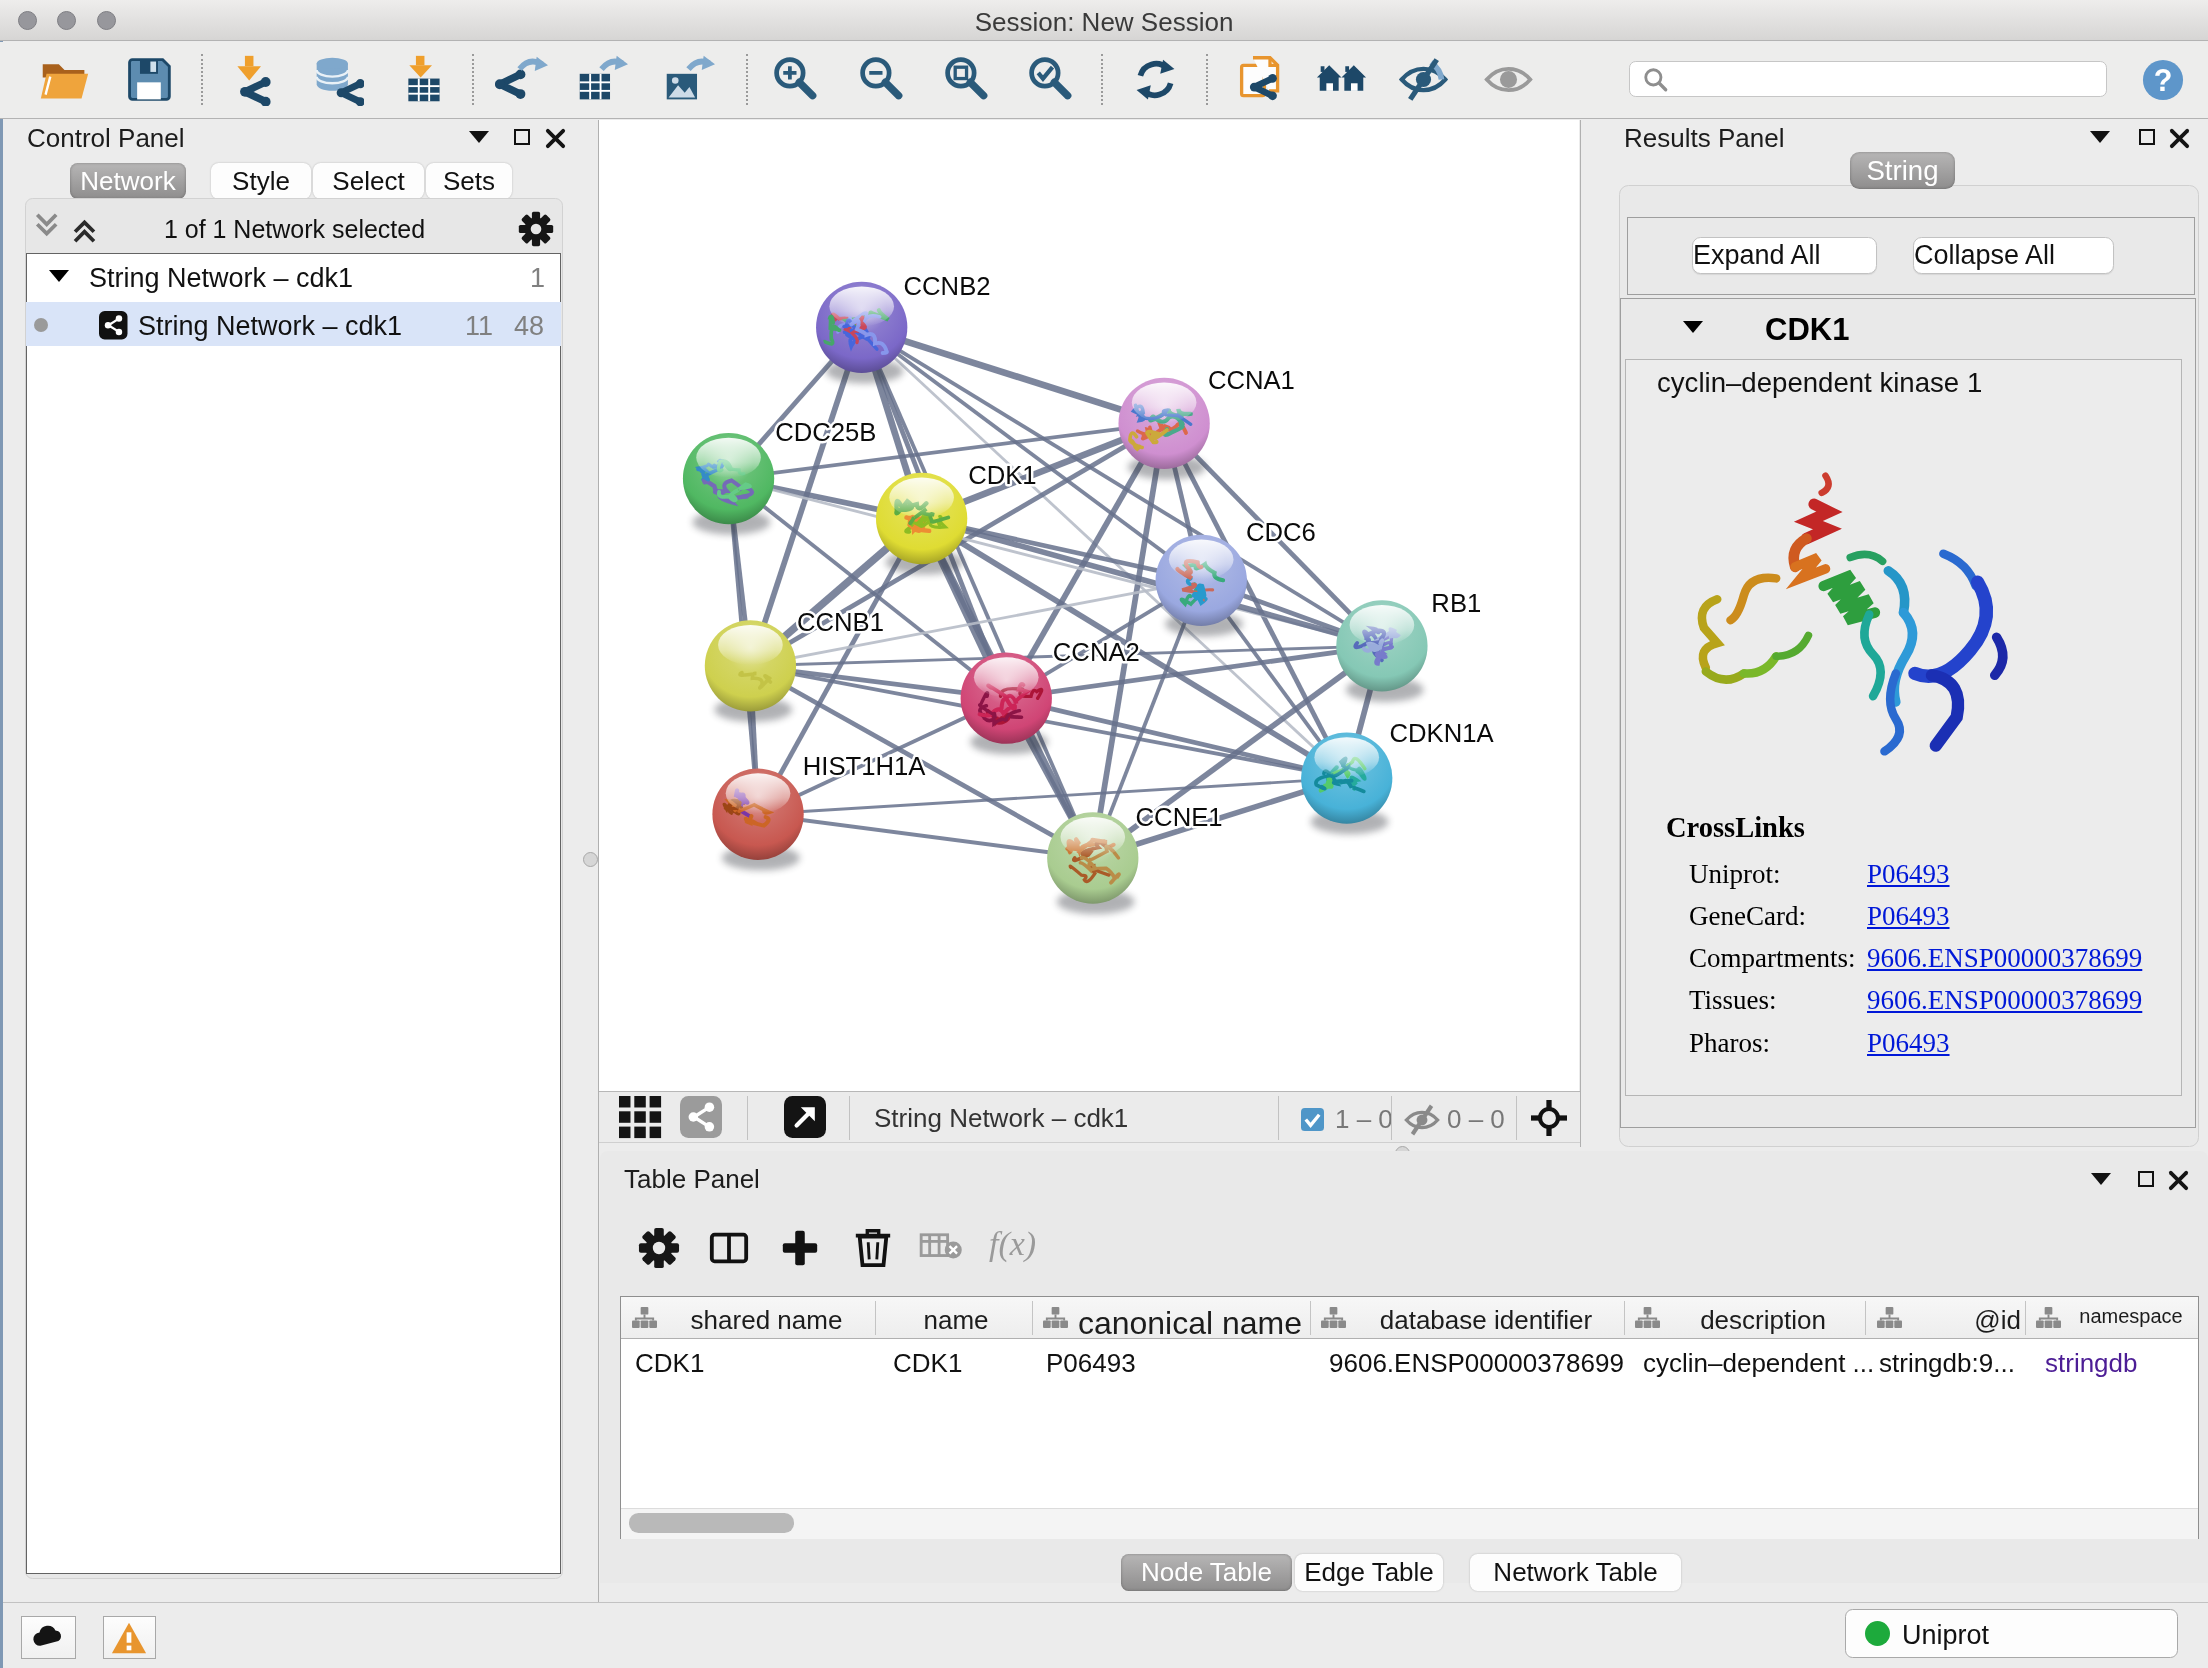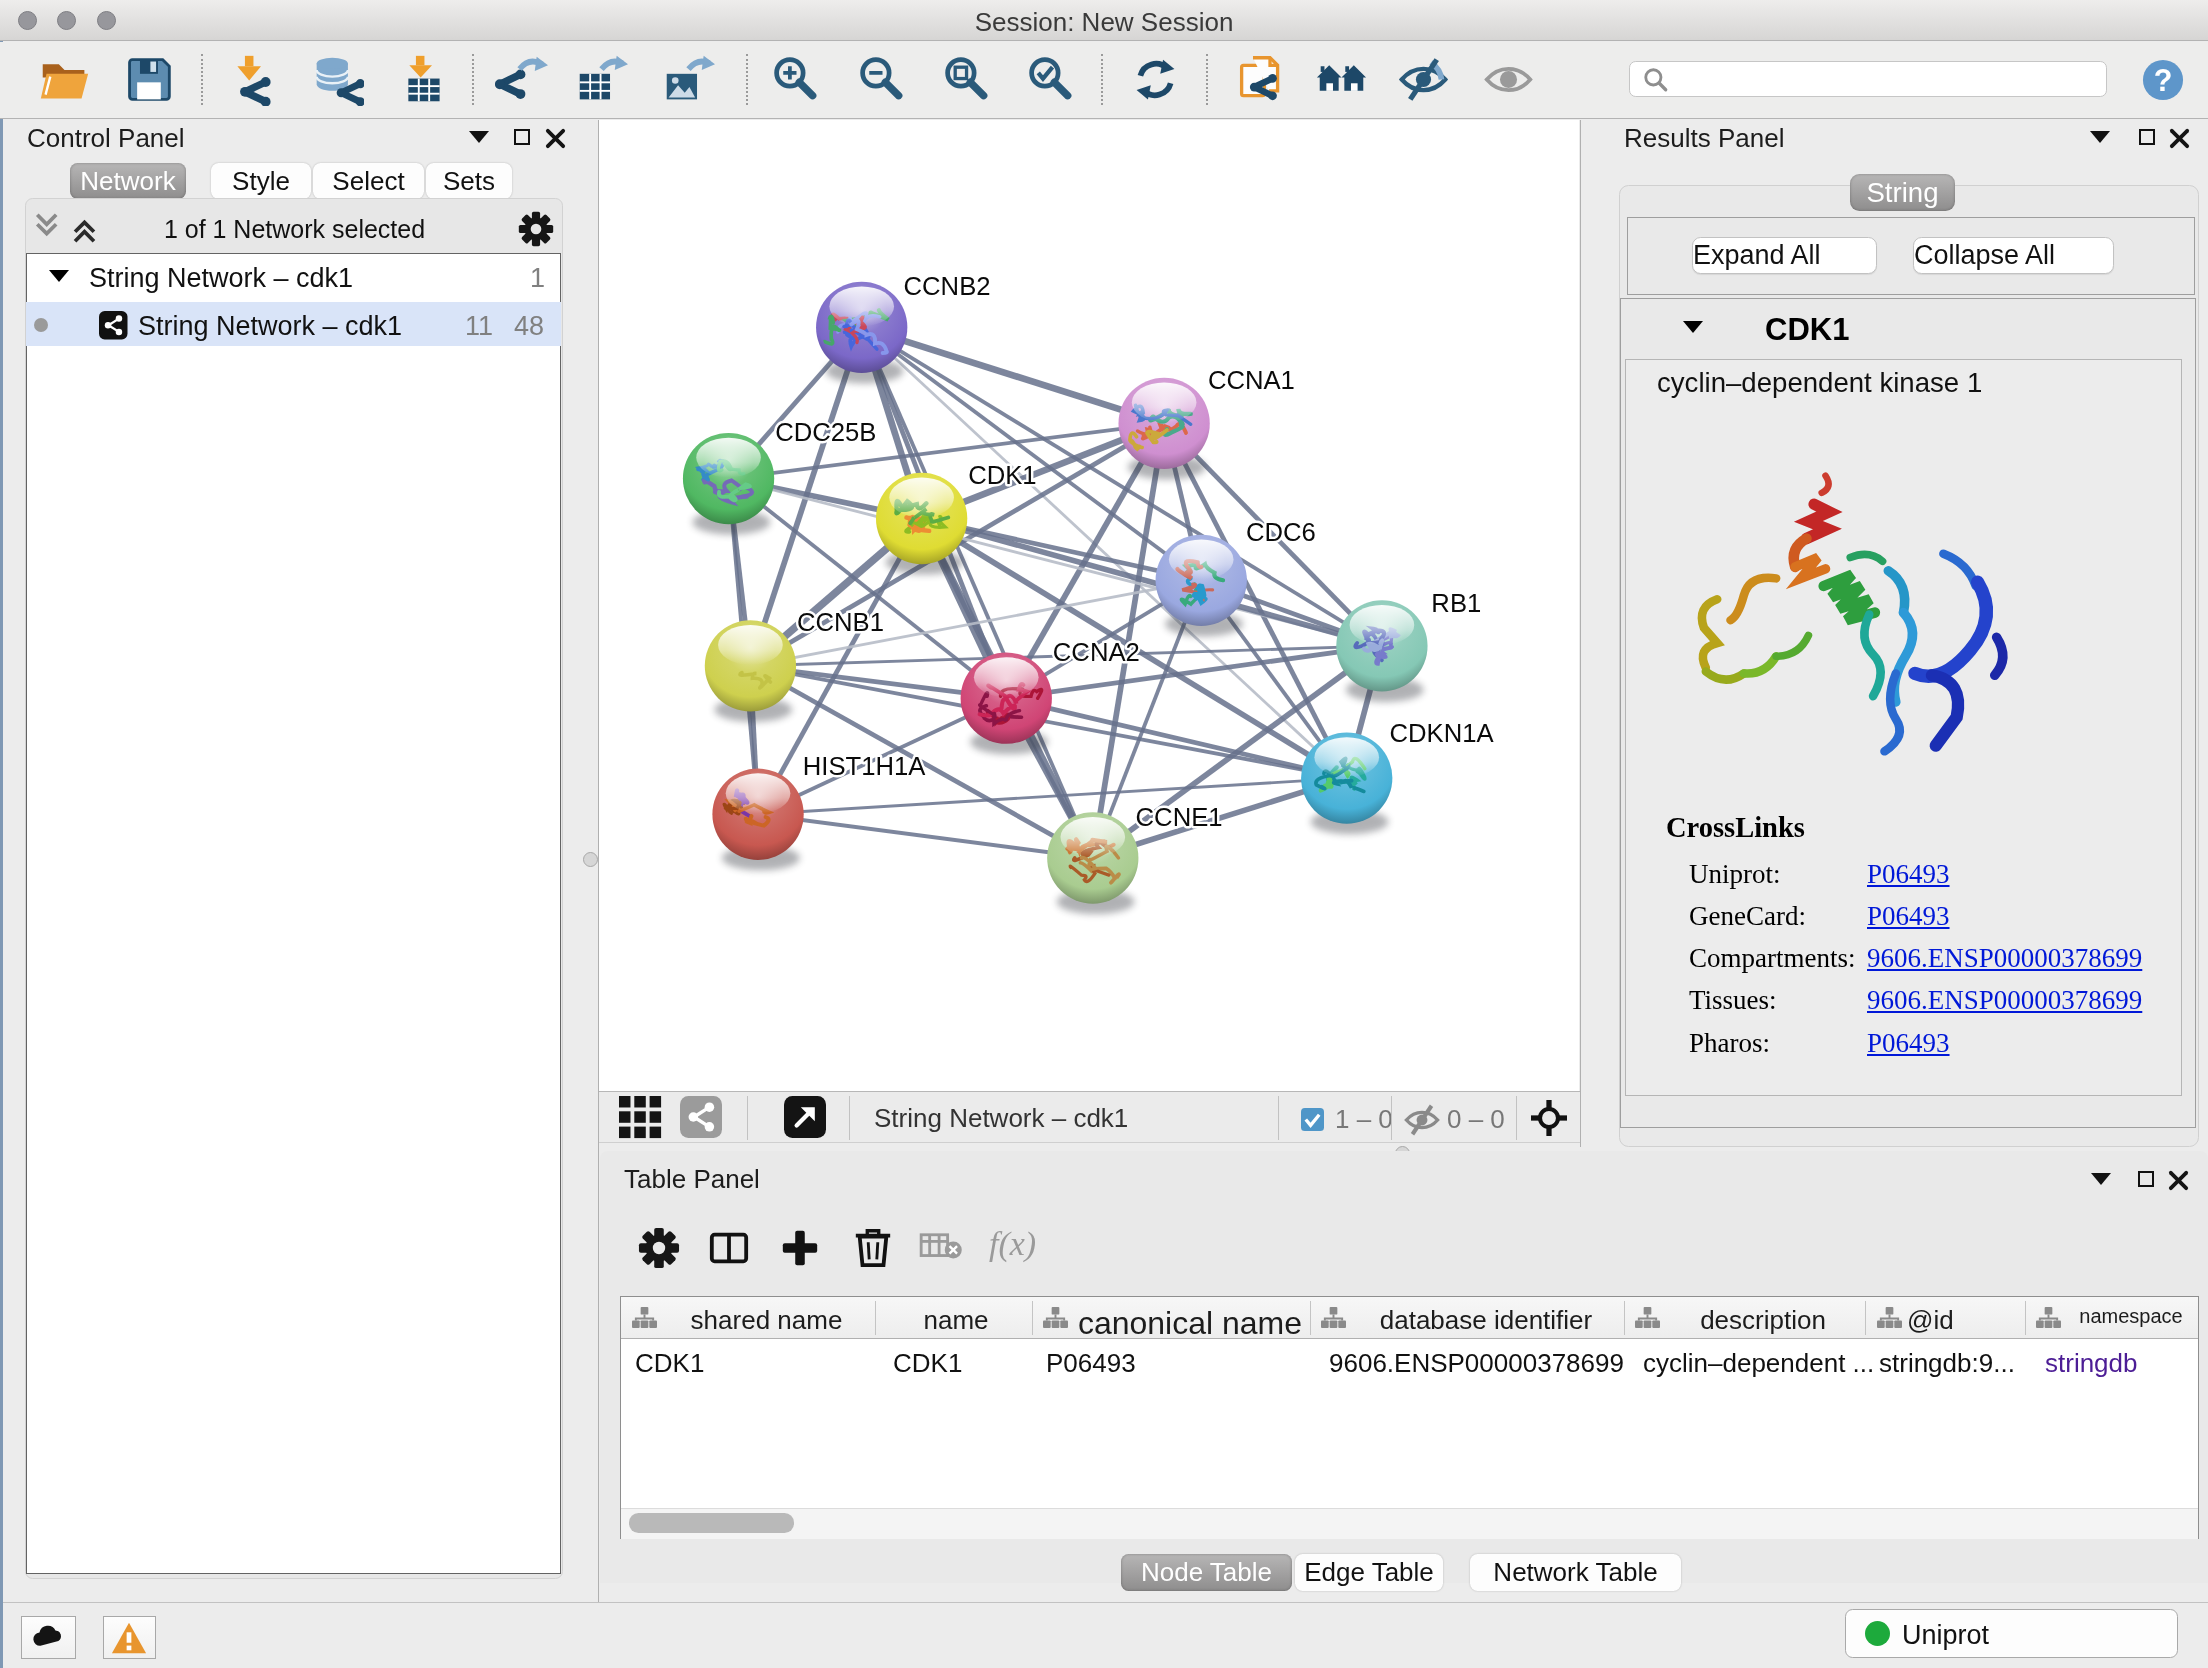--- a/index.html
+++ b/index.html
@@ -579,21 +579,21 @@
 <div class="abs panel-title" style="left:1624px;top:123px">Results Panel</div>
 <div class="abs ptri" style="left:2090px;top:131px"></div>
 <div class="abs psq" style="left:2139px;top:129px"></div>
 <svg class="abs" style="left:2168px;top:127px" width="23" height="23" viewBox="0 0 24 24">
     <g stroke="#141414" stroke-width="4" stroke-linecap="round">
       <line x1="4" y1="4" x2="20" y2="20"></line>
       <line x1="20" y1="4" x2="4" y2="20"></line>
     </g>
   </svg>
 <div class="abs" style="left:1619px;top:185px;width:580px;height:962px;background:#e9e9e9;border:1px solid #d0d0d0;border-radius:9.5px"></div>
-<div class="tab tabsel" style="left:1850px;top:174px;width:105px;height:37px;line-height:37px;font-size:27.6px;border-radius:9.5px">String</div>
+<div class="tab tabsel" style="left:1850px;top:152px;width:105px;height:37px;line-height:37px;font-size:27.6px;border-radius:9.5px">String</div>
 <div class="abs" style="left:1627px;top:217px;width:568px;height:78px;border:1px solid #9e9e9e"></div>
 <div class="btn" style="left:1692px;top:237px;width:185px;height:37px;line-height:35px">Expand All</div>
 <div class="btn" style="left:1913px;top:237px;width:201px;height:37px;line-height:35px">Collapse All</div>
 <div class="abs" style="left:1620px;top:298px;width:576px;height:830px;border:1px solid #9e9e9e"></div>
 <div class="abs ptri" style="left:1683px;top:321px;border-top-color:#000"></div>
 <div class="abs" style="left:1765px;top:312px;font-size:31px;font-weight:bold;color:#000">CDK1</div>
 <div class="abs" style="left:1625px;top:359px;width:557px;height:737px;border:1px solid #b5b5b5;background:#ececec"></div>
 <div class="abs" style="left:1657px;top:367px;font-size:27.6px;color:#111">cyclin–dependent kinase 1</div>
 <svg class="abs" style="left:1664px;top:466px" width="363" height="297" viewBox="0 0 382 312">
 <g fill="none" stroke-linecap="round">
@@ -736,21 +736,21 @@
     <g fill="#8a8a8a">
       <rect x="9" y="2" width="8" height="8" rx="1"></rect>
       <rect x="0" y="16" width="8" height="8" rx="1"></rect>
       <rect x="9" y="16" width="8" height="8" rx="1"></rect>
       <rect x="18" y="16" width="8" height="8" rx="1"></rect>
     </g>
     <g stroke="#8a8a8a" stroke-width="2" fill="none">
       <path d="M13 10v4M4 16v-2h18v2"></path>
     </g>
   </svg>
-<div class="abs" style="left:1907px;top:1305px;width:114px;overflow:hidden;text-align:left;font-size:26px;color:#1c1c1c;white-space:nowrap">@id</div>
+<div class="abs" style="left:1907px;top:1305px;width:114px;overflow:hidden;text-align:right;font-size:26px;color:#1c1c1c;white-space:nowrap">@id</div>
 <svg width="25" height="25" viewBox="0 0 26 26" style="position:absolute;left:2036px;top:1305px">
     <g fill="#8a8a8a">
       <rect x="9" y="2" width="8" height="8" rx="1"></rect>
       <rect x="0" y="16" width="8" height="8" rx="1"></rect>
       <rect x="9" y="16" width="8" height="8" rx="1"></rect>
       <rect x="18" y="16" width="8" height="8" rx="1"></rect>
     </g>
     <g stroke="#8a8a8a" stroke-width="2" fill="none">
       <path d="M13 10v4M4 16v-2h18v2"></path>
     </g>

